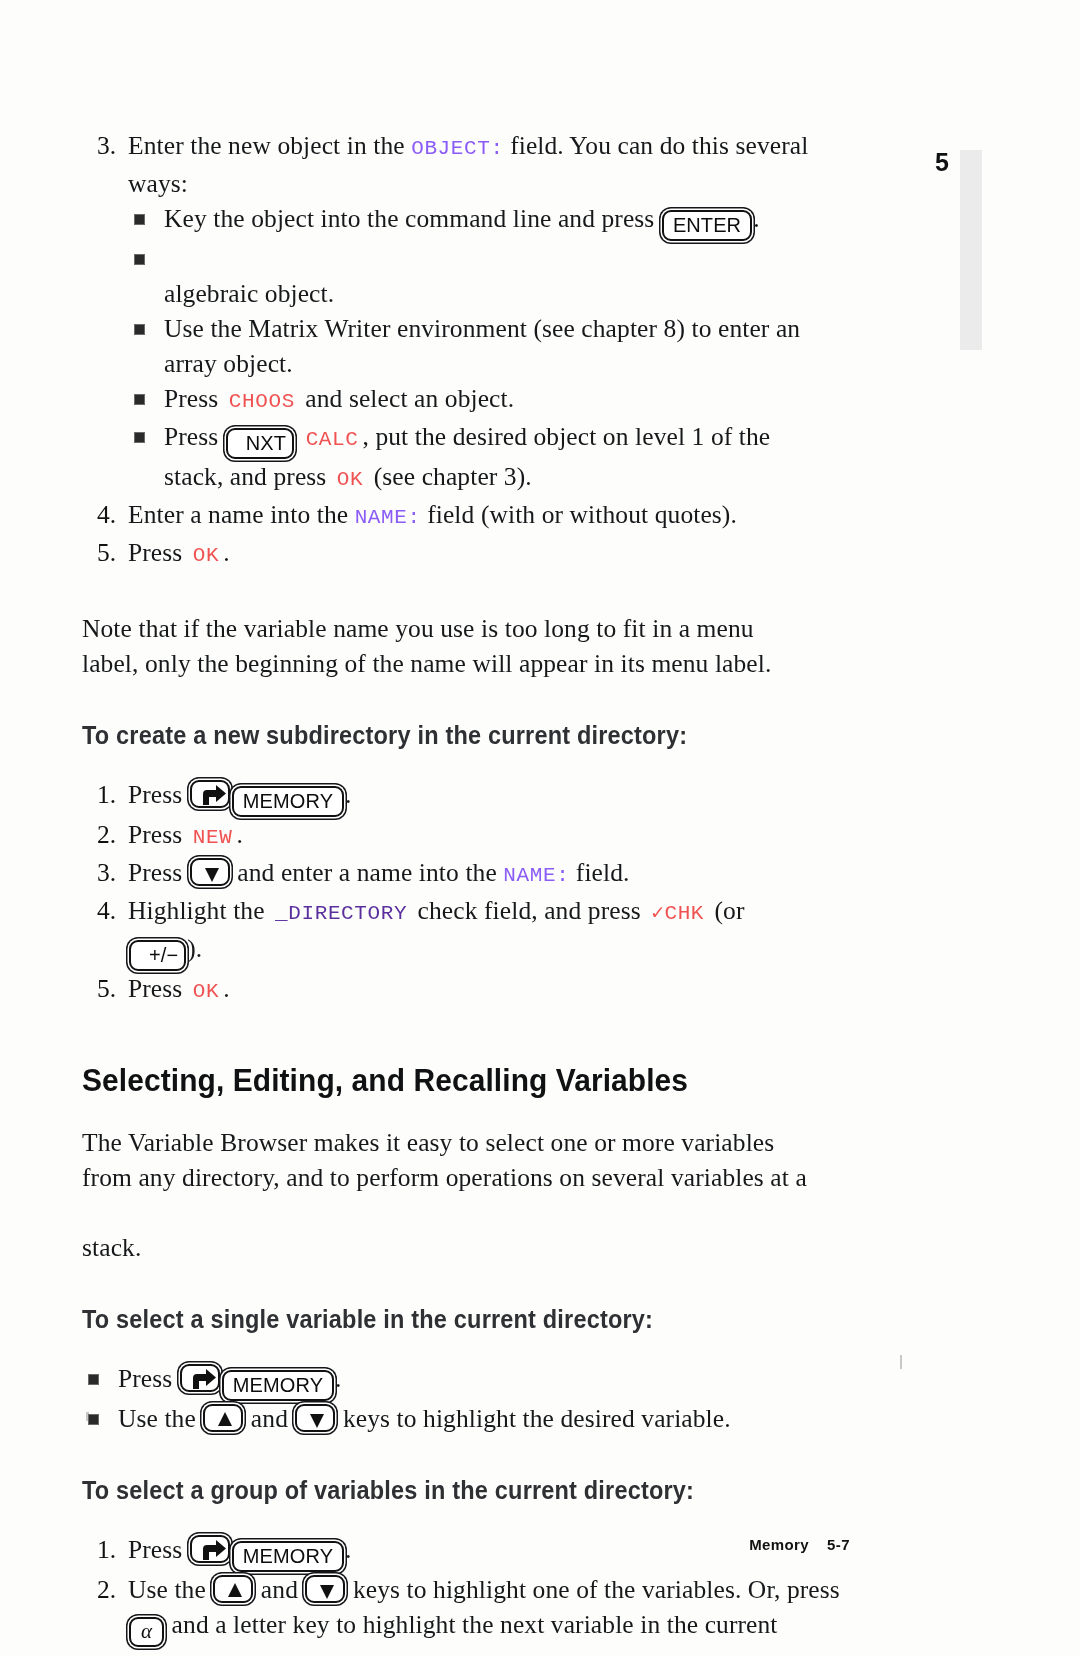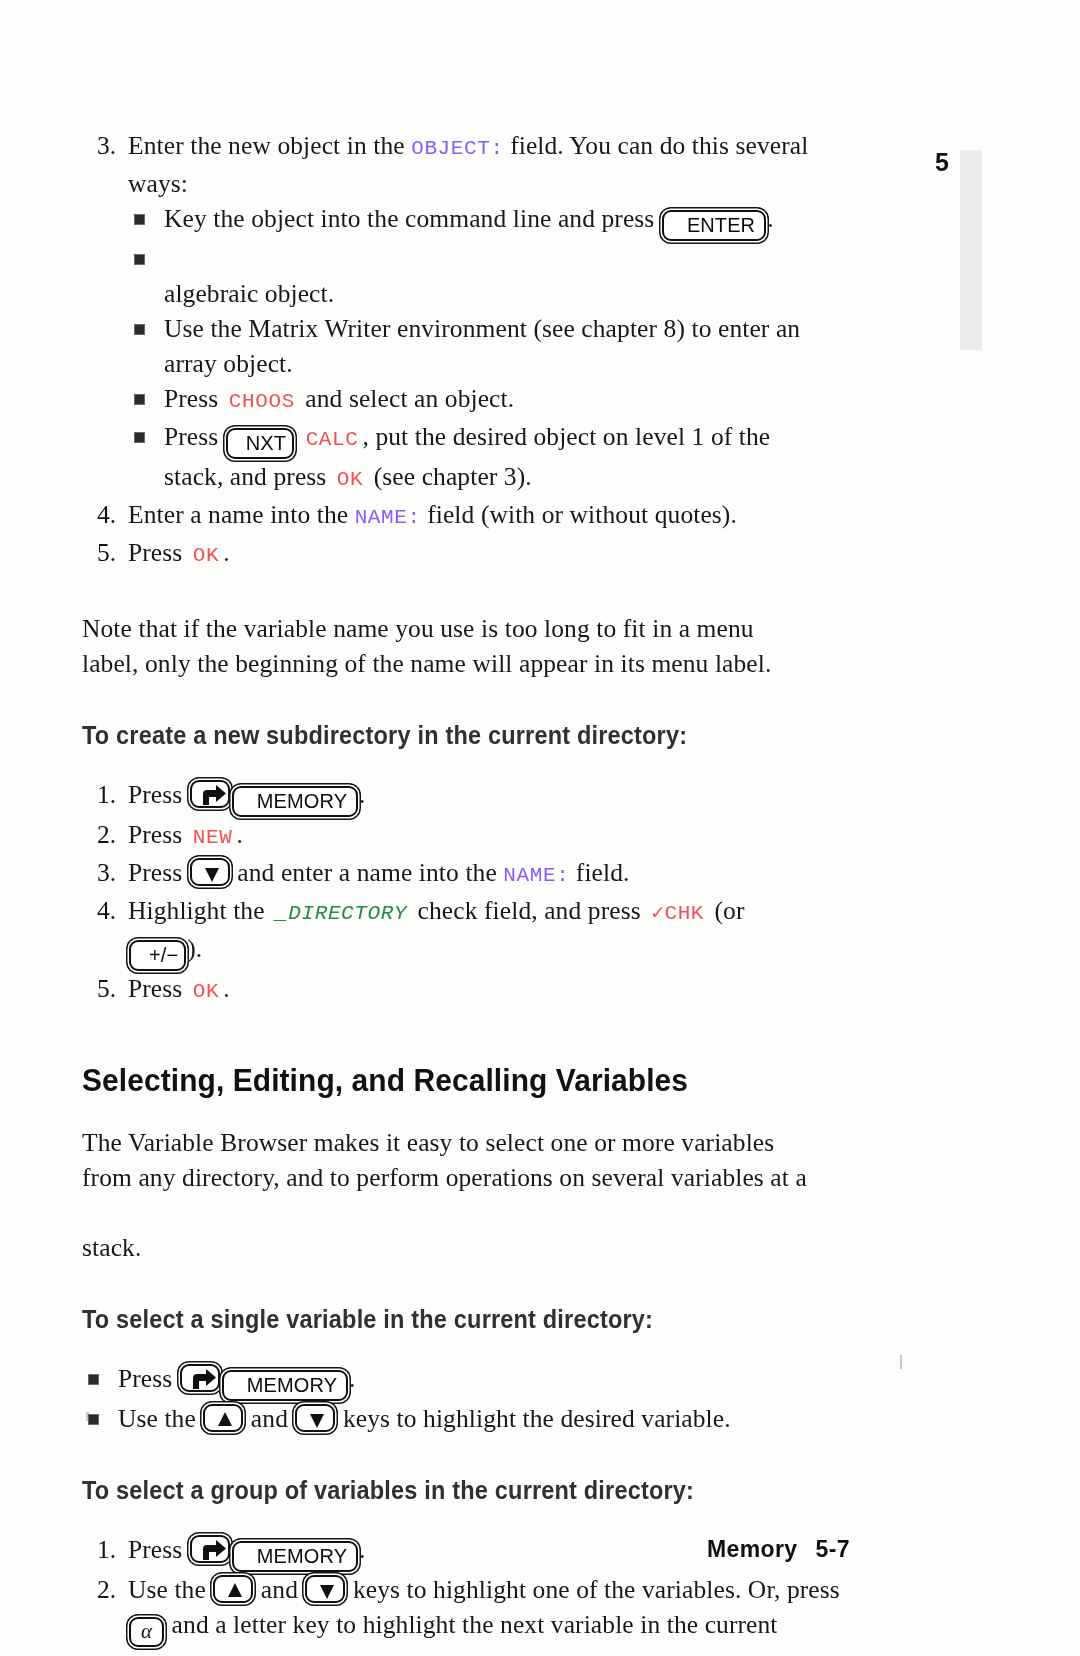--- a/index.html
+++ b/index.html
@@ -121,34 +121,33 @@
   .softkey {
     font-family: "Liberation Mono", "DejaVu Sans Mono", monospace;
     font-size: 21px;
     letter-spacing: 0.6px;
     color: #ef4444;
     white-space: nowrap;
     padding: 0 4px;
     opacity: 0.92;
   }
   .softkey.dim {
-    color: #15803d;
-    font-style: italic;
+    color: #4c1d95;
   }
 
   
   .key {
     display: inline-block;
     position: relative;
     vertical-align: -5px;
     box-sizing: border-box;
     border: 2px solid #111111;
     border-radius: 9px;
     background: #ffffff;
-    padding: 1px 9px 2px 23px;
+    padding: 1px 9px 2px 9px;
     margin: 0 1px;
     font-family: "Liberation Sans", "DejaVu Sans", sans-serif;
     font-size: 20px;
     line-height: 24px;
     color: #0d0d0d;
     white-space: nowrap;
     box-shadow: 0 0 0 1.5px #ffffff, 0 0 0 3px #15171a;
   }
   .key.tight {
     padding: 1px 6px 2px 18px;
@@ -201,21 +200,21 @@
   .footer {
     position: absolute;
     left: 0;
     top: 1536px;
     width: 980px;
     padding-right: 130px;
     box-sizing: border-box;
     text-align: right;
     font-family: "Liberation Sans", "DejaVu Sans", sans-serif;
     font-weight: bold;
-    font-size: 23px;
+    font-size: 15px;
     letter-spacing: 0.4px;
     color: #111111;
   }
   .footer .sep {
     display: inline-block;
     width: 18px;
   }
 
   
   .speck {

